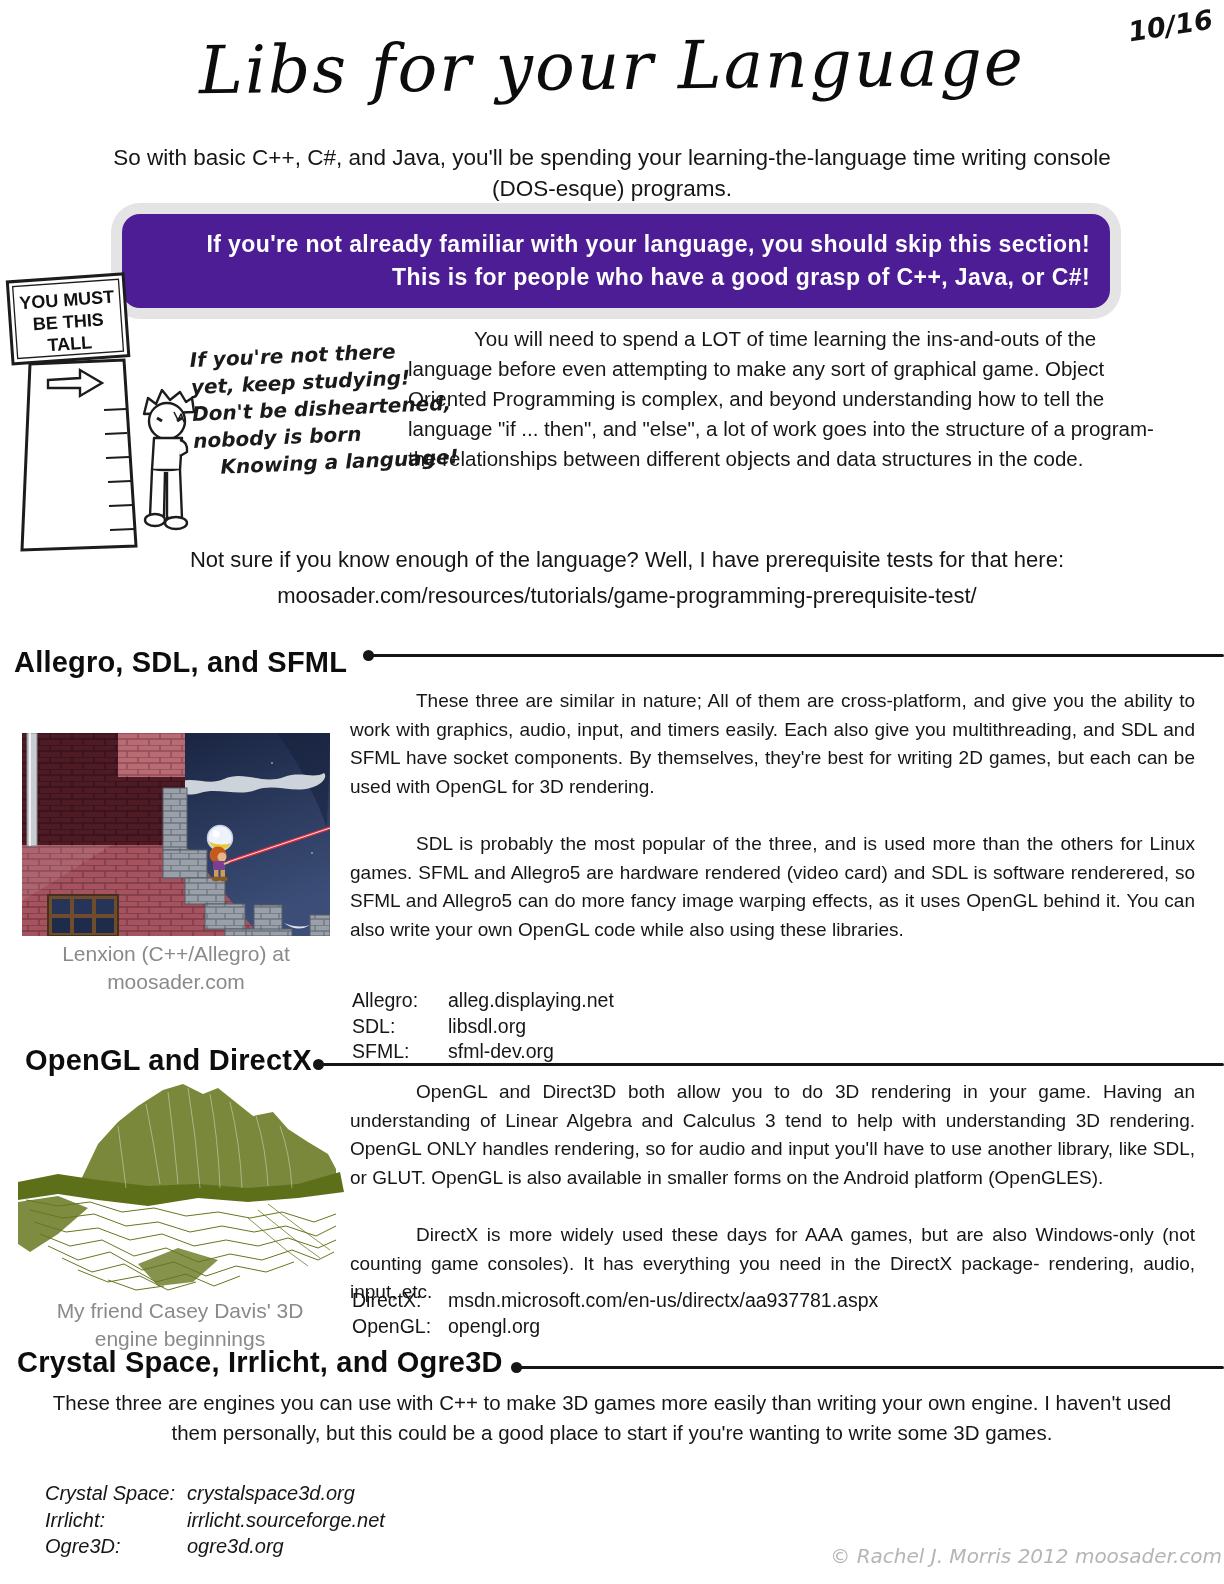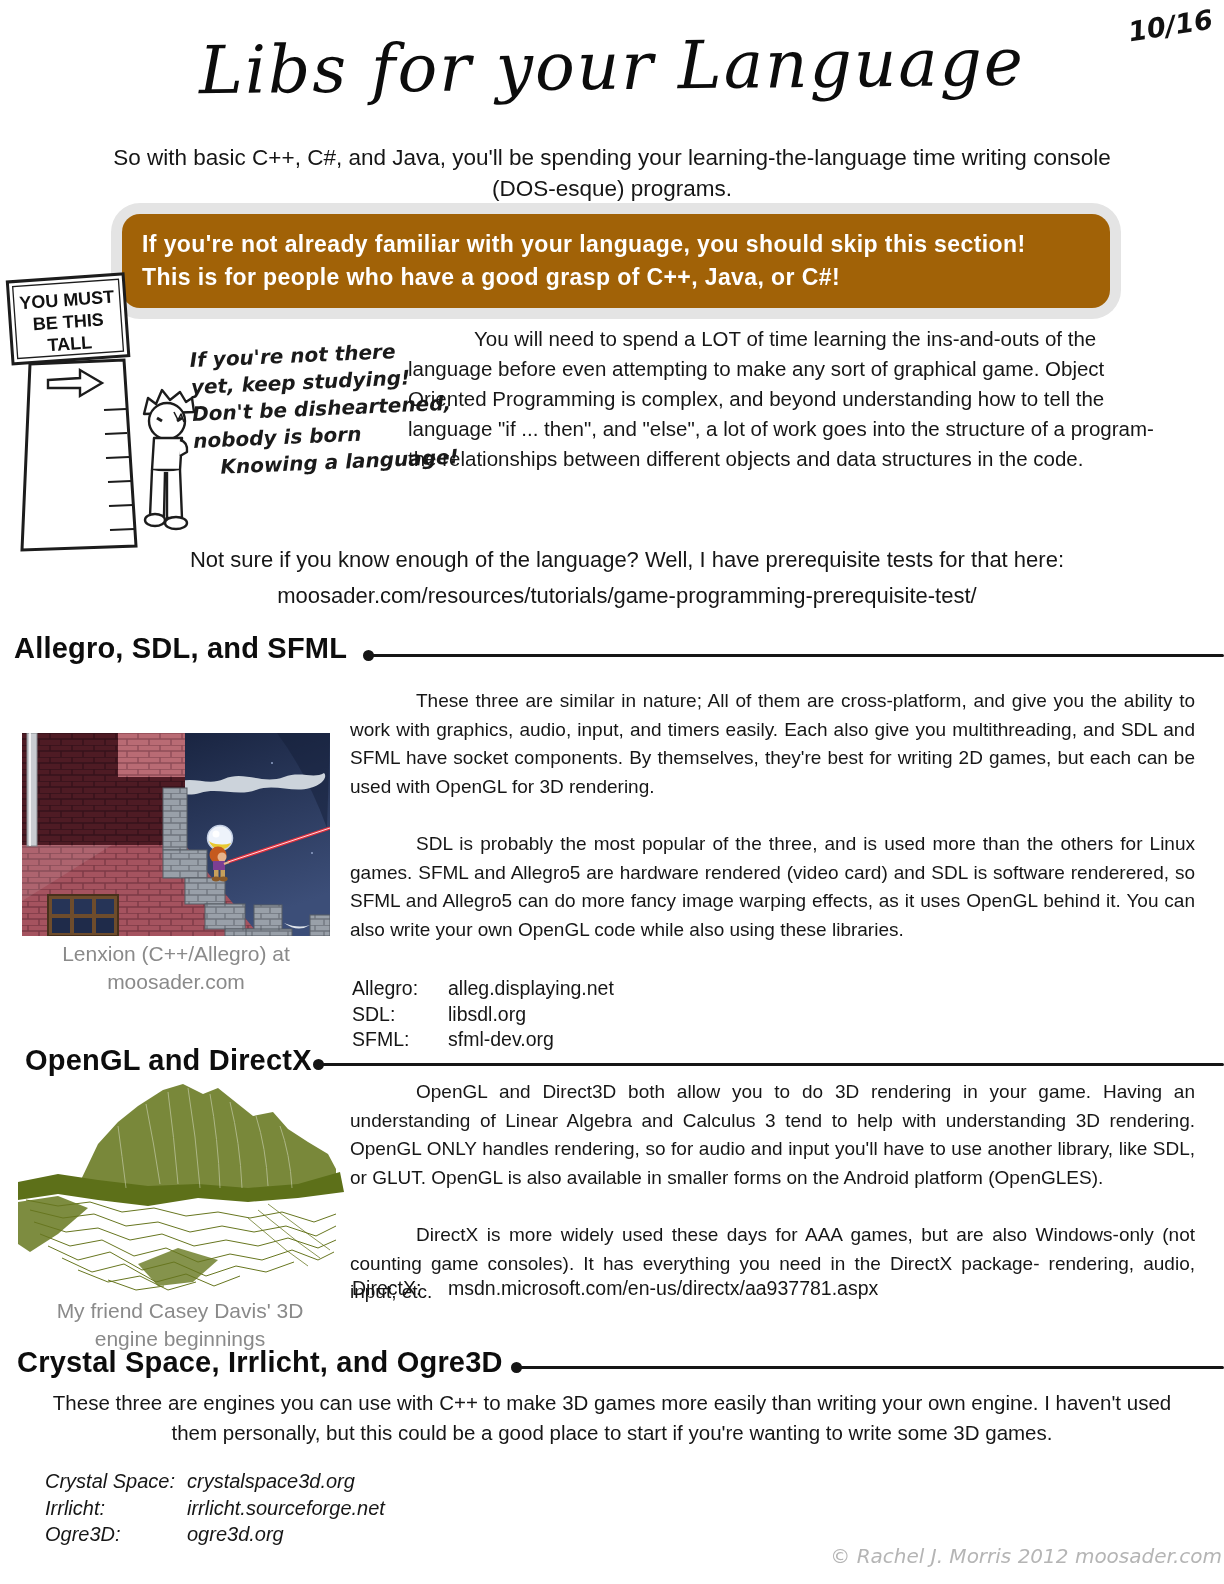--- a/index.html
+++ b/index.html
@@ -8,22 +8,22 @@
         font-family:"Liberation Sans",sans-serif;color:#161616;}
   .abs{position:absolute;}
 
   .page-num{top:10px;left:1128px;font-family:"DejaVu Sans",sans-serif;font-style:italic;
             font-size:27px;font-weight:bold;transform:rotate(-9deg);color:#111;}
   .title{top:28px;left:0;width:100%;text-align:center;
          font-family:"DejaVu Serif",serif;font-style:italic;font-size:66px;
          letter-spacing:2px;color:#0c0c0c;transform:rotate(-0.6deg);}
   .intro{top:142px;left:112px;width:1000px;text-align:center;font-size:22.5px;line-height:31px;}
 
-  .warnbox{top:214px;left:122px;width:948px;padding:14px 20px;background:#a16207;
-           border-radius:18px;box-shadow:0 0 0 11px #e4e4e4;text-align:left;}
+  .warnbox{top:214px;left:122px;width:948px;padding:14px 20px;background:#4c1d95;
+           border-radius:18px;box-shadow:0 0 0 11px #e4e4e4;text-align:right;}
   .warnbox .wline{color:#fff;font-weight:bold;font-size:23px;line-height:33px;
                   letter-spacing:.4px;white-space:nowrap;}
 
   .note{top:342px;left:192px;width:230px;font-family:"DejaVu Sans",sans-serif;
         font-style:italic;font-size:20px;line-height:27px;transform:rotate(-2.5deg);
         font-weight:bold;color:#1a1a1a;}
   .note .nline{white-space:nowrap;}
   .note .nline:last-child{padding-left:26px;}
 
   .hero-para{top:324px;left:408px;width:766px;font-size:20.5px;line-height:30px;}
@@ -35,21 +35,21 @@
   .h2{font-weight:bold;font-size:29px;letter-spacing:.2px;color:#0d0d0d;white-space:nowrap;}
   .rule{height:3px;background:#151515;border-radius:2px;}
   .rule::before{content:"";position:absolute;left:-9px;top:-4px;width:11px;height:11px;
                 border-radius:50%;background:#151515;}
 
   .body-col{font-size:19px;line-height:28.5px;text-align:justify;}
   .body-col p{margin:0 0 29px 0;}
 
   .caption{color:#8a8a8a;font-size:21px;line-height:28px;text-align:center;}
 
-  .links{font-size:19.5px;line-height:25.5px;}
+  .links{font-size:19.5px;line-height:25.5px;margin-top:12px;}
   .lrow{display:flex;}
   .lrow .lab{width:96px;flex:none;}
   .links3{font-size:20px;line-height:26.5px;font-style:italic;}
   .links3 .lab{width:142px;flex:none;}
 
   .sec3-para{top:1388px;left:42px;width:1140px;text-align:center;font-size:20.5px;line-height:30px;}
 
   .footer{top:1544px;left:0;width:1210px;text-align:right;color:#b5b5b5;
           font-family:"DejaVu Sans",sans-serif;font-style:italic;font-size:20px;padding-left:12px;}
   svg{display:block;}
@@ -119,21 +119,21 @@
     <div class="nline">Knowing a language!</div>
   </div>
 
   <div class="abs hero-para indent">You will need to spend a LOT of time learning the ins-and-outs of the language before even attempting to make any sort of graphical game.  Object Oriented Programming is complex, and beyond understanding how to tell the language "if ... then", and "else", a lot of work goes into the structure of a program- the relationships between different objects and data structures in the code.</div>
 
   <div class="abs prereq">
     <div>Not sure if you know enough of the language? Well, I have prerequisite tests for that here:</div>
     <div>moosader.com/resources/tutorials/game-programming-prerequisite-test/</div>
   </div>
 
-  <div class="abs h2" style="top:632px;left:14px;">Allegro, SDL, and SFML</div>
+  <div class="abs h2" style="top:646px;left:14px;">Allegro, SDL, and SFML</div>
   <div class="abs rule" style="top:654px;left:372px;width:852px;"></div>
 
   <div class="abs" style="top:733px;left:22px;width:308px;height:203px;">
     <svg viewBox="0 0 308 203" width="308" height="203">
       <defs>
         <linearGradient id="sky" x1="0" y1="0" x2="0.3" y2="1">
           <stop offset="0" stop-color="#18233f"></stop>
           <stop offset="1" stop-color="#3c4e78"></stop>
         </linearGradient>
         <pattern id="bDark" width="22" height="12" patternUnits="userSpaceOnUse">
@@ -276,20 +276,24 @@
 
   <div class="abs body-col" style="top:1078px;left:350px;width:845px;">
     <p class="indent">OpenGL and Direct3D both allow you to do 3D rendering in your game. Having an understanding of Linear Algebra and Calculus 3 tend to help with understanding 3D rendering. OpenGL ONLY handles rendering, so for audio and input you'll have to use another library, like SDL, or GLUT. OpenGL is also available in smaller forms on the Android platform (OpenGLES).</p>
     <p class="indent">DirectX is more widely used these days for AAA games, but are also Windows-only (not counting game consoles).  It has everything you need in the DirectX package- rendering, audio, input, etc.</p>
   </div>
   <div class="abs links" style="top:1276px;left:352px;">
     <div class="lrow">
       <span class="lab">DirectX:</span>
       <span>msdn.microsoft.com/en-us/directx/aa937781.aspx</span>
     </div>
+    <div class="lrow">
+      <span class="lab">OpenGL:</span>
+      <span>opengl.org</span>
+    </div>
   </div>
 
   <div class="abs h2" style="top:1346px;left:17px;">Crystal Space, Irrlicht, and Ogre3D</div>
   <div class="abs rule" style="top:1366px;left:520px;width:704px;"></div>
 
   <div class="abs sec3-para">These three are engines you can use with C++ to make 3D games more easily than writing your own engine.  I haven't used them personally, but this could be a good place to start if you're wanting to write some 3D games.</div>
 
   <div class="abs links links3" style="top:1468px;left:45px;">
     <div class="lrow">
       <span class="lab">Crystal Space:</span>

